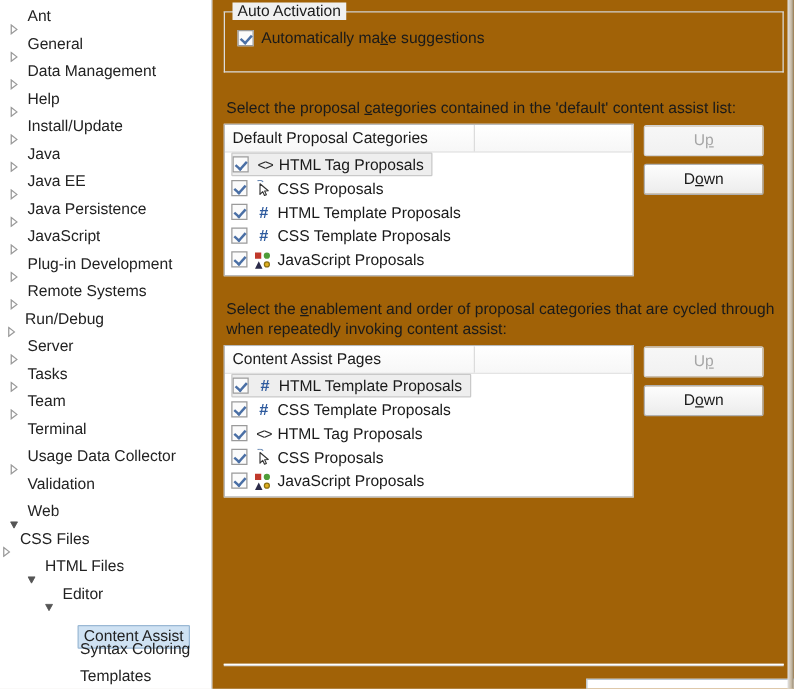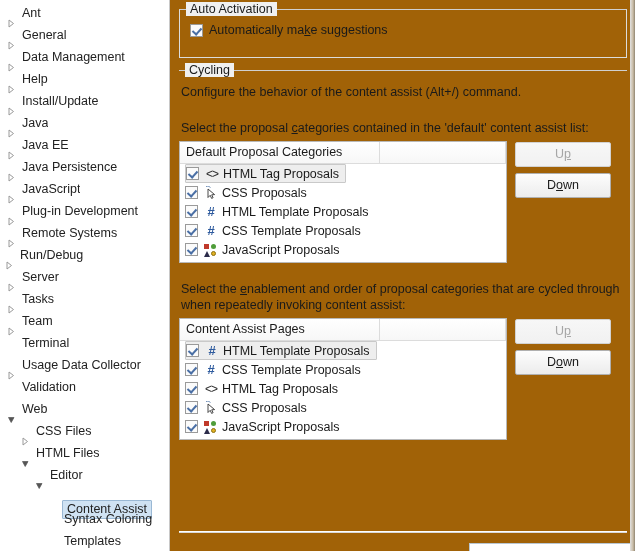--- a/index.html
+++ b/index.html
@@ -488,21 +488,21 @@
           <span class="label">Validation</span>
         </div>
         <div class="tree-row" style="padding-left: 6px;">
           <span class="twisty">
             <svg class="tw-out" viewBox="0 0 7 9">
               <path d="M0.5 2.5 L6 2.5 L3.2 7.5 Z" fill="#555" stroke="#555" stroke-width="0.7"></path>
             </svg>
           </span>
           <span class="label">Web</span>
         </div>
-        <div class="tree-row" style="padding-left: 20px;">
+        <div class="tree-row" style="">
           <span class="twisty">
             <svg class="tw-out" viewBox="0 0 7 9">
               <path d="M1 1 L5.5 4.5 L1 8 Z" fill="none" stroke="#9a9a9a" stroke-width="1"></path>
             </svg>
           </span>
           <span class="label">CSS Files</span>
         </div>
         <div class="tree-row" style="padding-left: 20px;">
           <span class="twisty">
             <svg class="tw-out" viewBox="0 0 7 9">
@@ -540,26 +540,20 @@
       <div class="group" style="margin-top:9px;">
         <span class="group-title">Auto Activation</span>
         <div class="group-body" style="padding-top:11px;">
           <div class="check-row">
             <span class="cbx checked"></span>
             <span class="clabel"><span>Automatically ma</span><span class="mn">k</span><span>e suggestions</span></span>
           </div>
         </div>
       </div>
 
-      <div class="group" style="margin-top:12px; border-bottom:none; border-left:none; border-right:none; padding-bottom:0;">
-        <span class="group-title">Cycling</span>
-        <div class="group-body" style="padding:13px 2px 0 2px;">
-          <div class="desc">Configure the behavior of the content assist (Alt+/) command.</div>
-        </div>
-      </div>
 
       <div style="margin-top:20px;">
         <div class="section-label"><span>Select the proposal </span><span class="mn">c</span><span>ategories contained in the 'default' content assist list:</span></div>
         <div class="list-area">
           <div class="table">
             <div class="thead">
               <div class="th th-main">Default Proposal Categories</div>
               <div class="th th-empty"></div>
             </div>
             <div id="default-rows">

